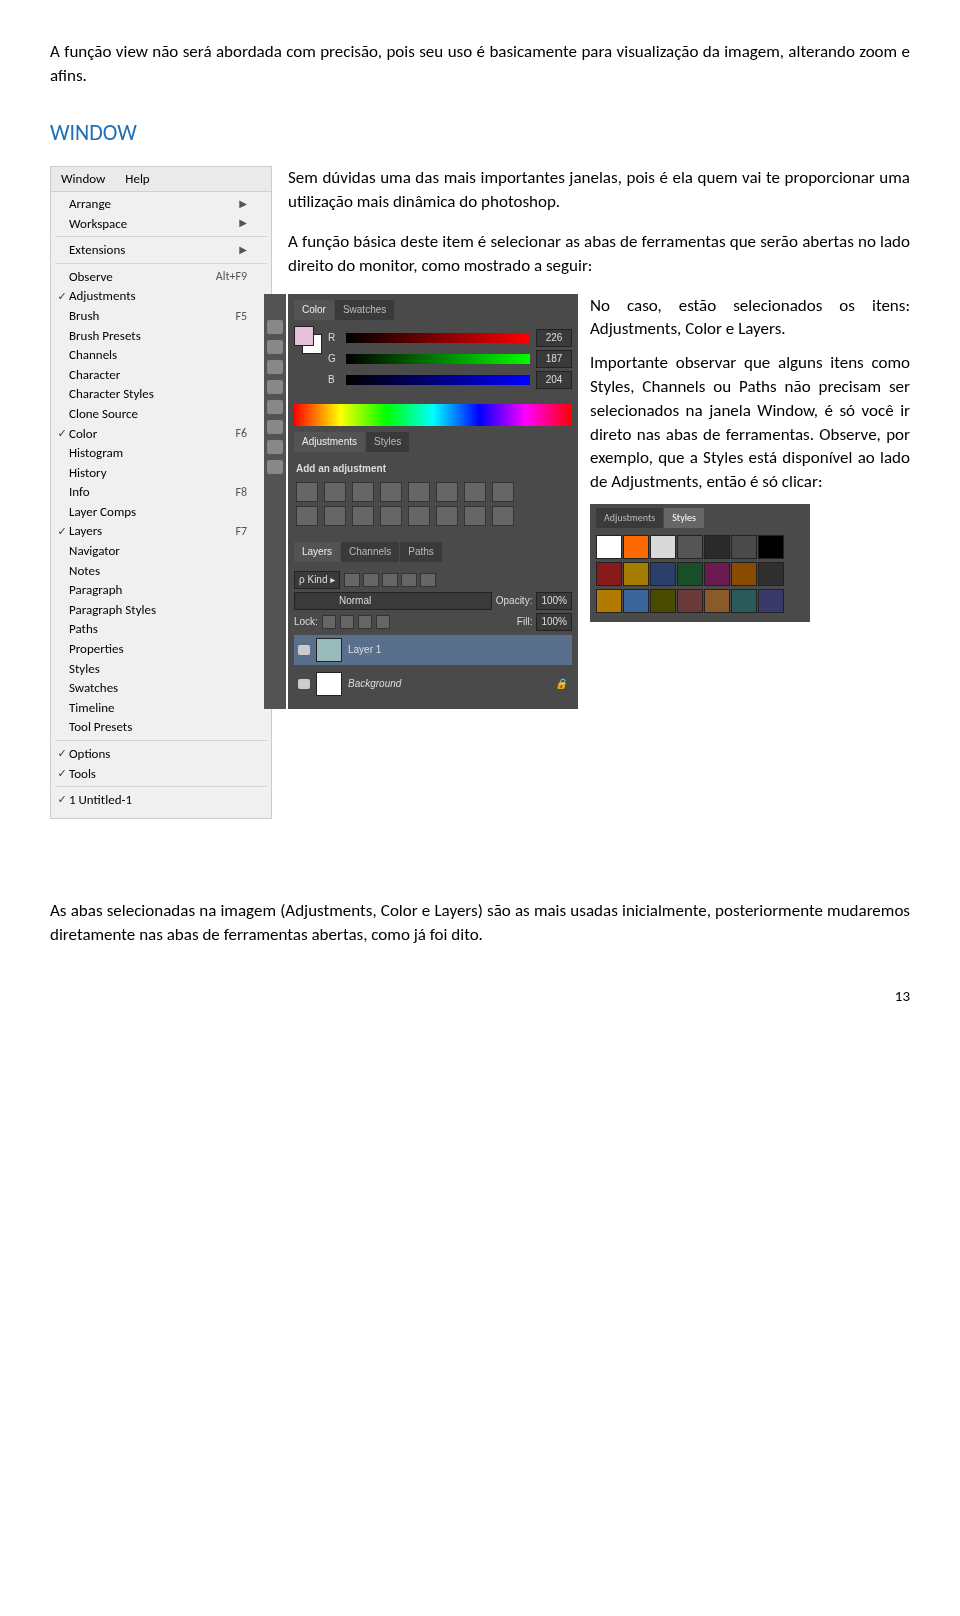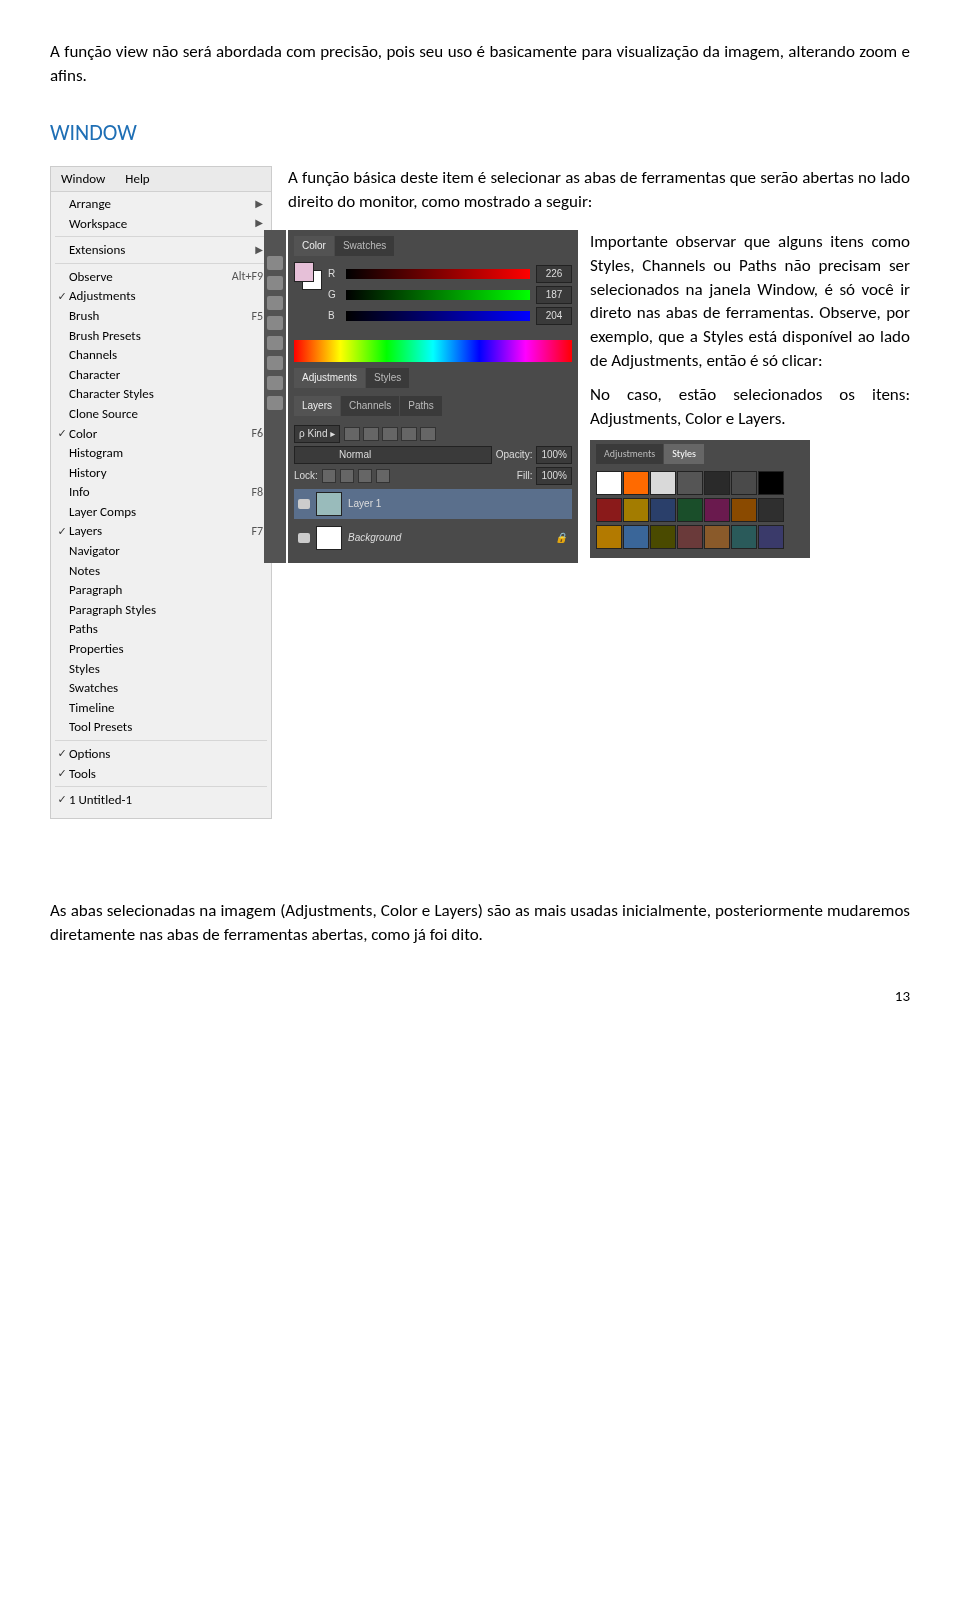--- a/index.html
+++ b/index.html
@@ -31,21 +31,21 @@
   .menu-bar {
     background: #eaeaea;
     border-bottom: 1px solid #d0d0d0;
     display: flex;
   }
   .menu-bar .mtab { padding: 4px 10px; }
   .mlist { padding: 2px 0; }
   .mitem {
     display: flex;
     align-items: center;
-    padding: 2px 8px 2px 4px;
+    padding: 2px 24px 2px 4px;
     position: relative;
   }
   .mcheck { width: 14px; display:inline-block; font-size:11px; color:#333; text-align:center;}
   .mlabel { flex: 1; }
   .mshort { color:#555; font-size:12px; }
   .marrow { font-size:10px; color:#555; margin-left:4px;}
   .msep { height: 1px; background: #d6d6d6; margin: 3px 4px; }
   .right-col { flex:1; }
   .right-col p { margin: 0 0 16px 0; text-align: justify; }
   .panels-row { display:flex; gap:12px; align-items:flex-start; }
@@ -276,20 +276,21 @@
         </div>
         <div class="msep"></div>
         <div class="mitem">
           <span class="mcheck">✓</span>
           <span class="mlabel">1 Untitled-1</span>
         </div>
       </div>
   </div>
 
   <div class="right-col">
+    <p>Sem dúvidas uma das mais importantes janelas, pois é ela quem vai te proporcionar uma utilização mais dinâmica do photoshop.</p>
     <p>A função básica deste item é selecionar as abas de ferramentas que serão abertas no lado direito do monitor, como mostrado a seguir:</p>
 
     <div class="panels-row">
 
       <div style="position:relative;">
         <div class="dock-strip">
           <div class="dicon"></div>
           <div class="dicon"></div>
           <div class="dicon"></div>
           <div class="dicon"></div>
@@ -328,20 +329,43 @@
                 </div>
               </div>
             </div>
           </div>
           <div class="spectrum"></div>
 
           <div class="panel-header" style="margin-top:4px;">
             <div class="ptab active">Adjustments</div>
             <div class="ptab">Styles</div>
           </div>
+          <div class="adjust-body">
+            <div class="add-adj">Add an adjustment</div>
+            <div class="adj-row">
+              <div class="adj-ic"></div>
+              <div class="adj-ic"></div>
+              <div class="adj-ic"></div>
+              <div class="adj-ic"></div>
+              <div class="adj-ic"></div>
+              <div class="adj-ic"></div>
+              <div class="adj-ic"></div>
+              <div class="adj-ic"></div>
+            </div>
+            <div class="adj-row">
+              <div class="adj-ic"></div>
+              <div class="adj-ic"></div>
+              <div class="adj-ic"></div>
+              <div class="adj-ic"></div>
+              <div class="adj-ic"></div>
+              <div class="adj-ic"></div>
+              <div class="adj-ic"></div>
+              <div class="adj-ic"></div>
+            </div>
+          </div>
 
           <div class="panel-header" style="margin-top:4px;">
             <div class="ptab active">Layers</div>
             <div class="ptab">Channels</div>
             <div class="ptab">Paths</div>
           </div>
           <div class="layers-body">
             <div class="lrow">
               <div class="lselect">ρ <span>Kind</span> ▸</div>
               <div style="flex:1; display:flex; gap:3px;">
@@ -375,22 +399,22 @@
               <div class="eye"></div>
               <div class="thumb white"></div>
               <span>Background</span>
               <span style="margin-left:auto;">🔒</span>
             </div>
           </div>
         </div>
       </div>
 
       <div class="side-para">
+        <p>No caso, estão selecionados os itens: Adjustments, Color e Layers.</p>
         <p>Importante observar que alguns itens como Styles, Channels ou Paths não precisam ser selecionados na janela Window, é só você ir direto nas abas de ferramentas. Observe, por exemplo, que a Styles está disponível ao lado de Adjustments, então é só clicar:</p>
-        <p>No caso, estão selecionados os itens: Adjustments, Color e Layers.</p>
 
         <div class="styles-shot">
           <div class="panel-header">
             <div class="ptab">Adjustments</div>
             <div class="ptab light" style="background:#666;color:#fff;">Styles</div>
           </div>
           <div class="styles-grid" id="styles-grid">
               <div class="style-sw" style="background: rgb(255, 255, 255);"></div>
               <div class="style-sw" style="background: rgb(255, 106, 0);"></div>
               <div class="style-sw" style="background: rgb(217, 217, 217);"></div>

